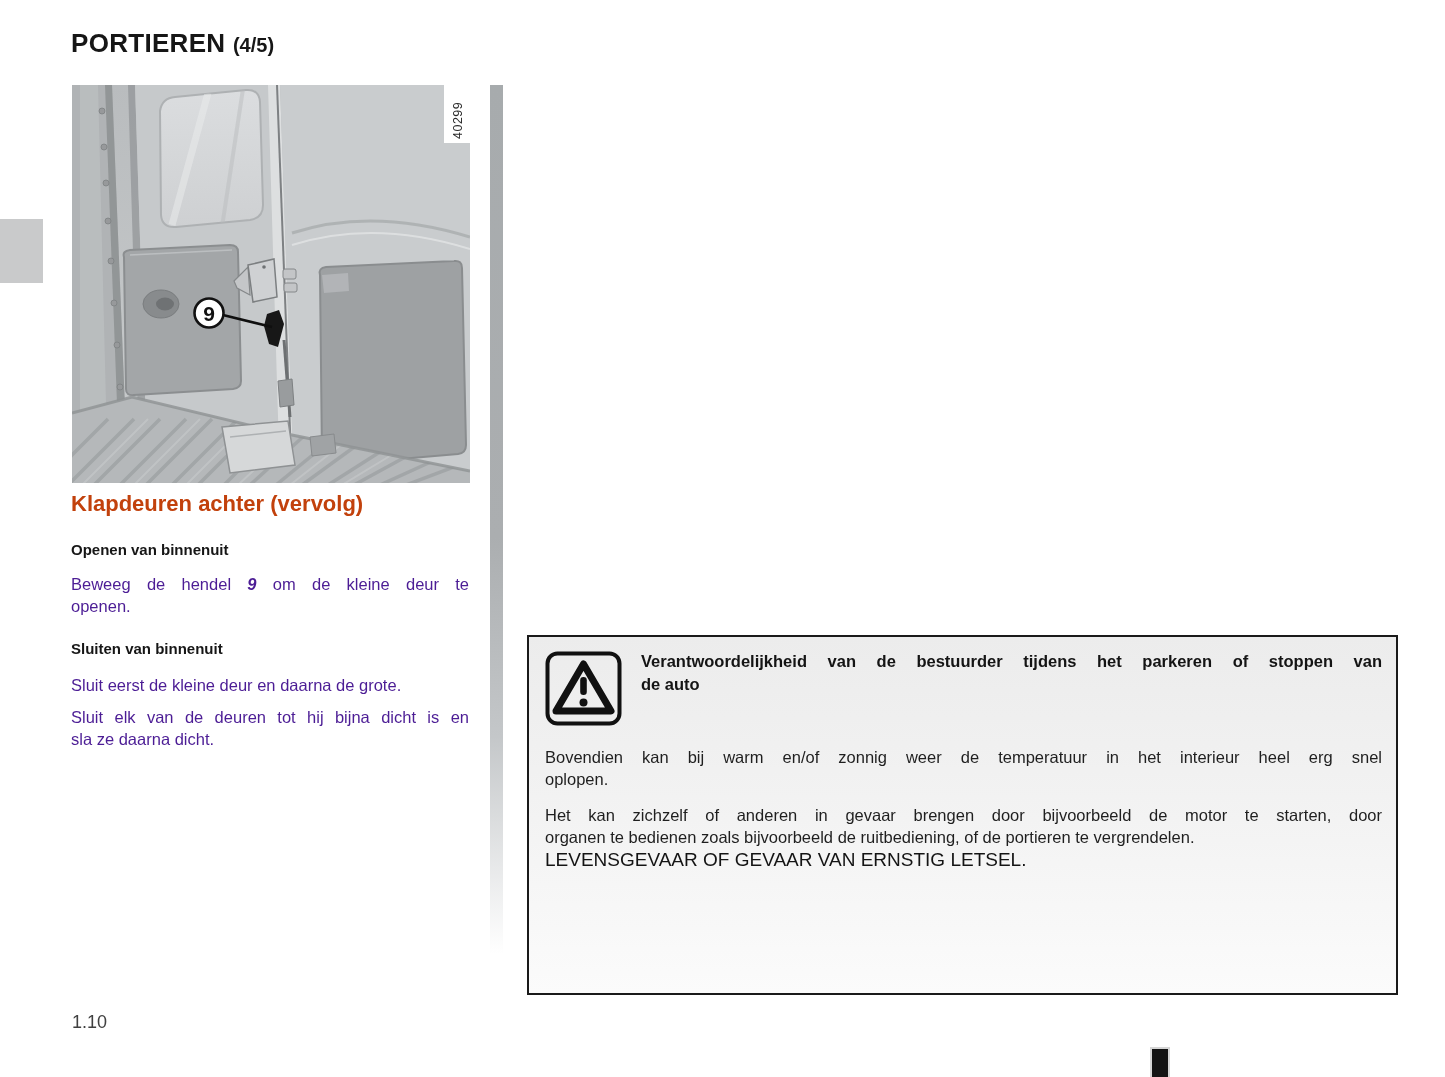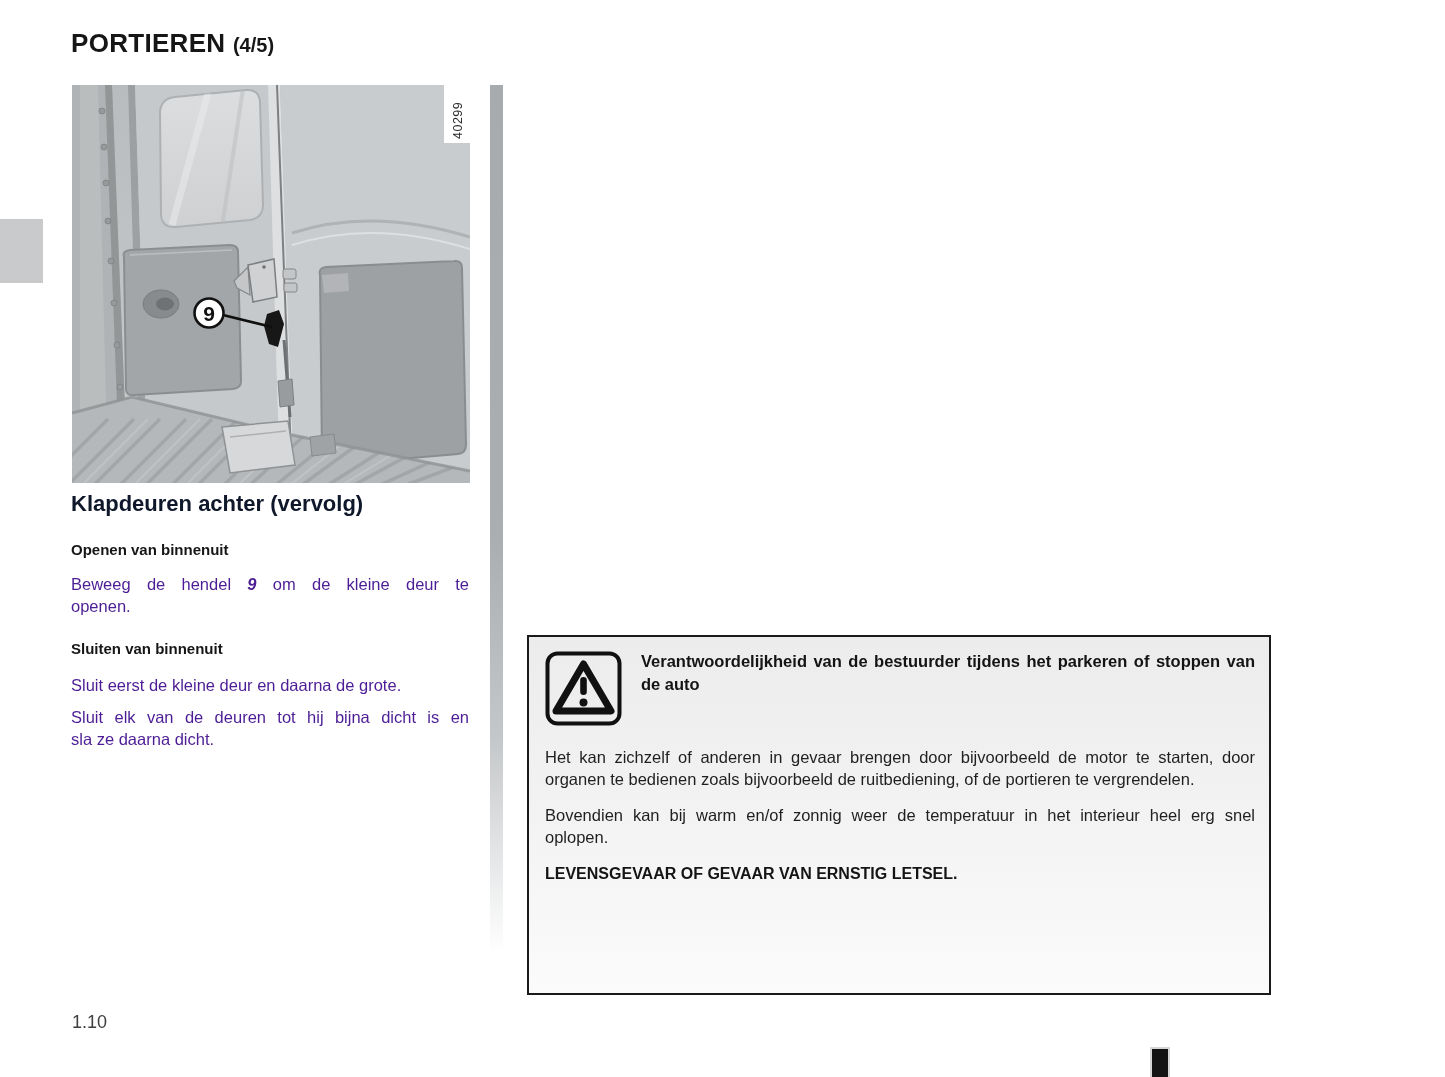--- a/index.html
+++ b/index.html
@@ -15,39 +15,39 @@
   .side-tab{position:absolute;left:0;top:219px;width:43px;height:64px;background:#c9cacb;}
 
   
   .figure{position:absolute;left:72px;top:85px;width:398px;height:398px;}
 
   
   .divider{position:absolute;left:490px;top:85px;width:13px;height:905px;
            background:linear-gradient(180deg,#a7abad 0%,#abaeb0 50%,#c4c7c9 72%,rgba(255,255,255,0) 96%);}
 
   
-  .sec-h{position:absolute;left:71px;top:491px;width:420px;font-size:22px;font-weight:bold;color:#0f172a;}
+  .sec-h{position:absolute;left:71px;top:491px;width:420px;font-size:22px;font-weight:bold;color:#c2410c;}
   .sub-h{position:absolute;left:71px;width:420px;font-size:15px;font-weight:bold;color:#161616;}
   .sub-h.open{top:541px;} .sub-h.close{top:640px;}
   .body-p{position:absolute;left:71px;width:398px;font-size:16.5px;line-height:21.5px;color:#4c1d95;}
   .p-open{top:574px;} .p-close1{top:675px;width:430px;white-space:nowrap;} .p-close2{top:707px;}
   .jline{text-align:justify;text-align-last:justify;}
   .ref-num{font-weight:bold;font-style:italic;}
 
   
-  .wbox{position:absolute;left:527px;top:635px;width:744px;height:360px;box-sizing:border-box;
+  .wbox{position:absolute;left:527px;top:635px;width:871px;height:360px;box-sizing:border-box;
         border:2px solid #1a1a1a;background:linear-gradient(180deg,#ececec 0%,#f2f2f2 45%,#fbfbfb 100%);
         padding:13px 14px 12px 16px;font-size:16.5px;line-height:22.5px;color:#1f1f1f;}
   .wb-top{display:flex;}
   .wb-iconcell{width:96px;flex:none;padding-top:1px;}
   .wb-right{flex:1;}
   .wb-head{font-weight:bold;font-size:16.5px;line-height:23px;color:#141414;}
   .wb-p1{margin-top:11px;}
   .wb-p{margin-top:13px;}
-  .wb-final{margin-top:14px;font-weight:bold;font-size:16px;color:#141414;}
+  .wb-final{font-weight:normal;font-size:19px;color:#141414;}
 
   
   .page-num{position:absolute;left:72px;top:1012px;font-size:18px;color:#404040;}
   .corner-marker{position:absolute;left:1150px;top:1047px;width:16px;height:30px;
                  background:#141414;border:2px solid #d6d6d6;border-bottom:none;}
 </style>
 </head>
 <body>
 
 <div class="page">
@@ -205,26 +205,26 @@
         </svg>
       </div>
       <div class="wb-right">
         <div class="wb-head">
           <div class="jline">Verantwoordelijkheid van de bestuurder tijdens het parkeren of stoppen van</div>
           <div>de auto</div>
         </div>
       </div>
     </div>
     <div class="wb-p">
+      <div class="jline">Bovendien kan bij warm en/of zonnig weer de temperatuur in het interieur heel erg snel</div>
+      <div>oplopen.</div>
+    </div>
+    <div class="wb-p">
       <div class="jline">Het kan zichzelf of anderen in gevaar brengen door bijvoorbeeld de motor te starten, door</div>
       <div>organen te bedienen zoals bijvoorbeeld de ruitbediening, of de portieren te vergrendelen.</div>
     </div>
-    <div class="wb-p">
-      <div class="jline">Bovendien kan bij warm en/of zonnig weer de temperatuur in het interieur heel erg snel</div>
-      <div>oplopen.</div>
-    </div>
     <div class="wb-final">LEVENSGEVAAR OF GEVAAR VAN ERNSTIG LETSEL.</div>
   </div>
 
   <div class="page-num">1.10</div>
   <div class="corner-marker"></div>
 
 </div>
 
 </body></html>

